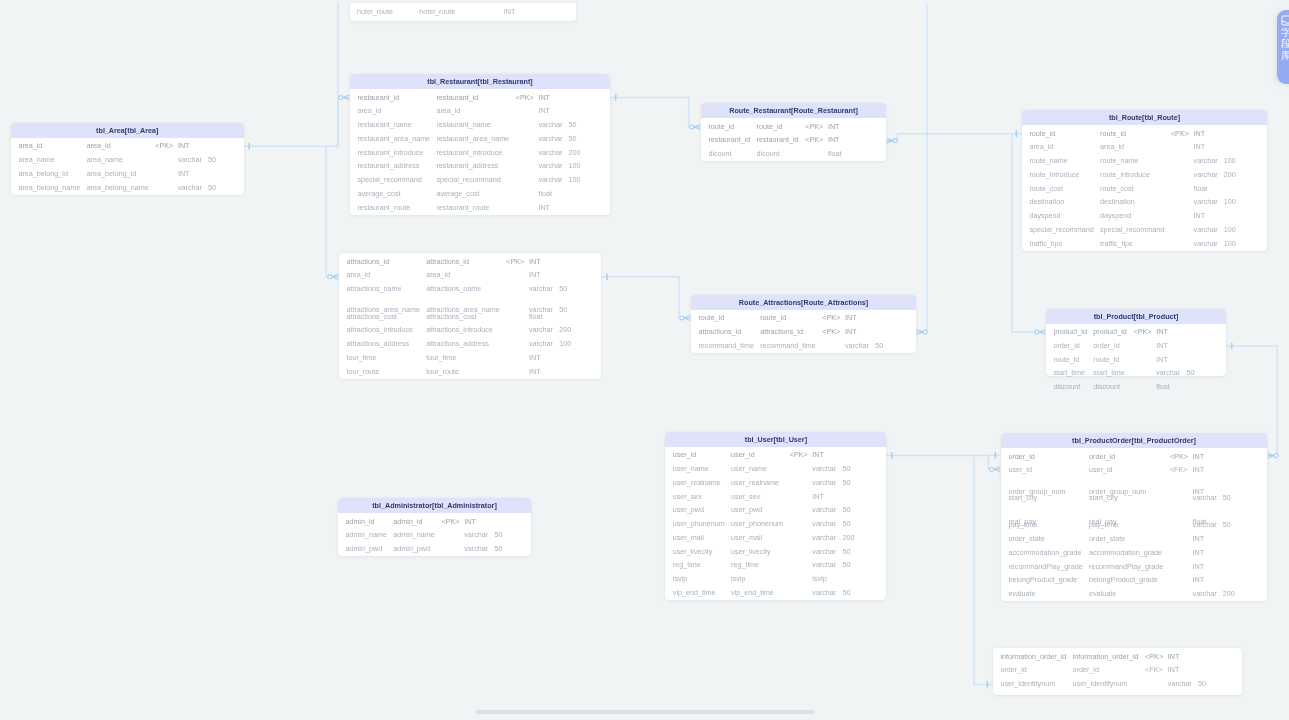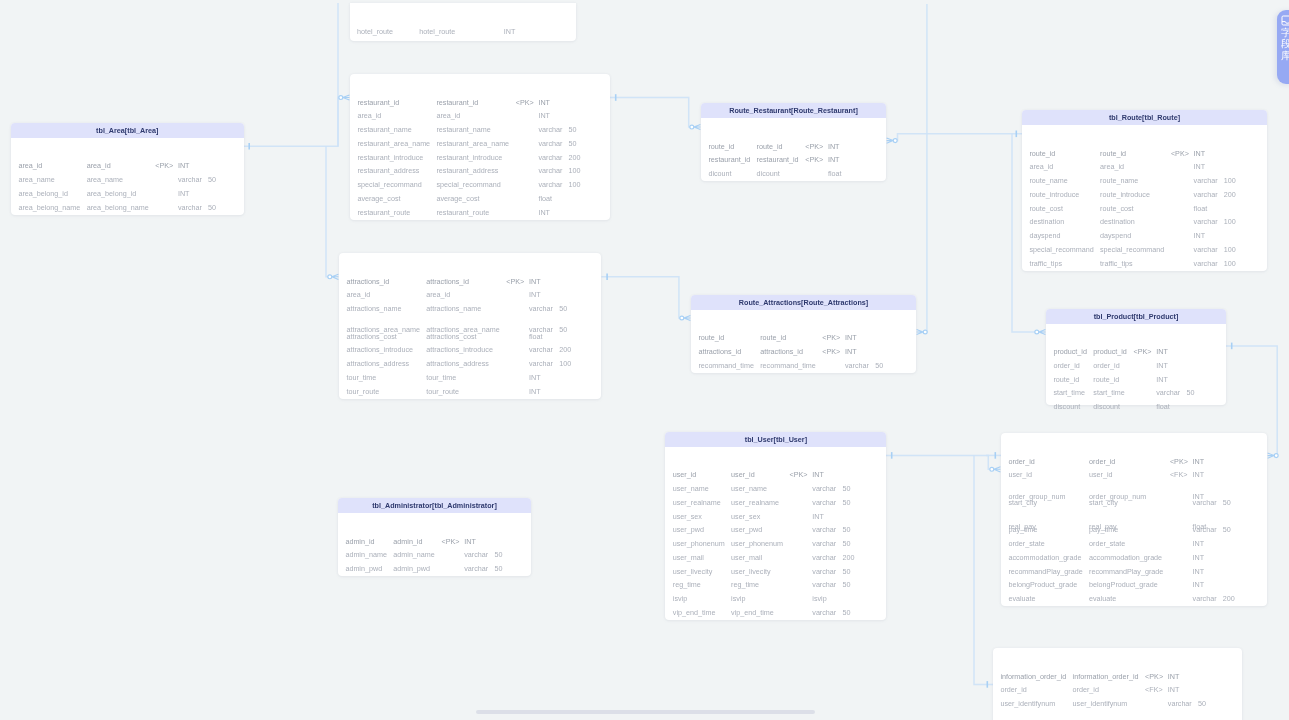--- a/index.html
+++ b/index.html
@@ -7,21 +7,21 @@
   body{width:1289px;height:720px;overflow:hidden;background:#f1f4f5;
        font-family:"Liberation Sans",sans-serif;}
   #canvas{position:absolute;left:0;top:0;width:1289px;height:720px;}
   svg.links{position:absolute;left:0;top:0;width:1289px;height:720px;pointer-events:none;}
   #tables{position:absolute;left:0;top:0;}
   .tbl{position:absolute;background:#fff;border-radius:4px;
        box-shadow:0 1px 3px rgba(125,135,160,0.10),0 0 2px rgba(125,135,160,0.10);}
   .hdr{background:#dfe2fb;color:#2f3a6e;font-size:7.2px;font-weight:bold;
        text-align:center;line-height:15px;height:15px;
        border-radius:4px 4px 0 0;}
-  .rows{position:relative;margin-top:20px;}
+  .rows{position:relative;}
   .row{position:absolute;left:0;right:0;height:13.75px;font-size:7.2px;color:#abb0ba;}
   .c{position:absolute;white-space:nowrap;top:3.6px;}
   .row.pk .c{color:#9ba1ab;}
   .row.pk .u{text-decoration-thickness:0.6px;text-underline-offset:1.2px;text-decoration-color:#a9aeb8;}
   #sidetab{position:absolute;background:#96a9f3;border-radius:9px;
            color:#fff;text-align:center;overflow:hidden;
            box-shadow:-2px 1px 5px rgba(120,135,190,0.18);}
   #sidetab .lbl{font-size:10px;line-height:11.6px;width:11px;margin-left:4.5px;word-break:break-all;
                 font-family:"DejaVu Sans",sans-serif;text-align:left;}
   #sidetab svg{display:block;margin:5px 0 1px 4.5px;}
@@ -99,20 +99,21 @@
       <div class="tbl" style="left: 350px; top: 3.4px; width: 226px; border-radius: 0px 0px 4px 4px; padding-bottom: 2px;">
         <div class="rows" style="height:15.75px">
           <div class="row" style="top:0px">
             <span class="c" style="left:7.1px">hotel_route</span>
             <span class="c" style="left:69.3px">hotel_route</span>
             <span class="c" style="left:153.7px">INT</span>
           </div>
         </div>
       </div>
       <div class="tbl" style="left: 350px; top: 74px; width: 260px;">
+        <div class="hdr">tbl_Restaurant[tbl_Restaurant]</div>
         <div class="rows" style="height:125.75px">
           <div class="row pk" style="top:0px">
             <span class="c u" style="left:7.4px">restaurant_id</span>
             <span class="c u" style="left:86.4px">restaurant_id</span>
             <span class="c u" style="left:165.7px">&lt;PK&gt;</span>
             <span class="c u" style="left:188.4px">INT</span>
           </div>
           <div class="row" style="top:13.75px">
             <span class="c" style="left:7.4px">area_id</span>
             <span class="c" style="left:86.4px">area_id</span>
@@ -338,21 +339,21 @@
           <div class="row" style="top:27.5px">
             <span class="c" style="left:7.4px">recommand_time</span>
             <span class="c" style="left:69.2px">recommand_time</span>
             <span class="c" style="left:154px">varchar</span>
             <span class="c" style="left:184.2px">50</span>
           </div>
         </div>
       </div>
       <div class="tbl" style="left: 1046px; top: 308.5px; width: 180px;">
         <div class="hdr">tbl_Product[tbl_Product]</div>
-        <div class="rows" style="height:61px">
+        <div class="rows" style="height:52px">
           <div class="row pk" style="top:0px">
             <span class="c u" style="left:7.4px">product_id</span>
             <span class="c u" style="left:47.3px">product_id</span>
             <span class="c u" style="left:87.5px">&lt;PK&gt;</span>
             <span class="c u" style="left:110.2px">INT</span>
           </div>
           <div class="row" style="top:13.75px">
             <span class="c" style="left:7.4px">order_id</span>
             <span class="c" style="left:47.3px">order_id</span>
             <span class="c" style="left:110.2px">INT</span>
@@ -438,20 +439,21 @@
           </div>
           <div class="row" style="top:137.5px">
             <span class="c" style="left:7.4px">vip_end_time</span>
             <span class="c" style="left:65.7px">vip_end_time</span>
             <span class="c" style="left:146.9px">varchar</span>
             <span class="c" style="left:177.1px">50</span>
           </div>
         </div>
       </div>
       <div class="tbl" style="left: 1001px; top: 433px; width: 266px;">
+        <div class="hdr">tbl_ProductOrder[tbl_ProductOrder]</div>
         <div class="rows" style="height:153.25px">
           <div class="row pk" style="top:0px">
             <span class="c u" style="left:7.4px">order_id</span>
             <span class="c u" style="left:88px">order_id</span>
             <span class="c u" style="left:168.9px">&lt;PK&gt;</span>
             <span class="c u" style="left:191.6px">INT</span>
           </div>
           <div class="row" style="top:13.75px">
             <span class="c" style="left:7.4px">user_id</span>
             <span class="c" style="left:88px">user_id</span>
@@ -525,21 +527,21 @@
           </div>
           <div class="row" style="top:27.5px">
             <span class="c" style="left:7.4px">admin_pwd</span>
             <span class="c" style="left:55.3px">admin_pwd</span>
             <span class="c" style="left:126.2px">varchar</span>
             <span class="c" style="left:156.4px">50</span>
           </div>
         </div>
       </div>
       <div class="tbl" style="left: 993px; top: 648px; width: 249px;">
-        <div class="rows" style="height:57px">
+        <div class="rows" style="height:47px">
           <div class="row pk" style="top:0px">
             <span class="c u" style="left:7.4px">information_order_id</span>
             <span class="c u" style="left:79.6px">information_order_id</span>
             <span class="c u" style="left:152.1px">&lt;PK&gt;</span>
             <span class="c u" style="left:174.8px">INT</span>
           </div>
           <div class="row" style="top:13.75px">
             <span class="c" style="left:7.4px">order_id</span>
             <span class="c" style="left:79.6px">order_id</span>
             <span class="c" style="left:152.1px">&lt;FK&gt;</span>

